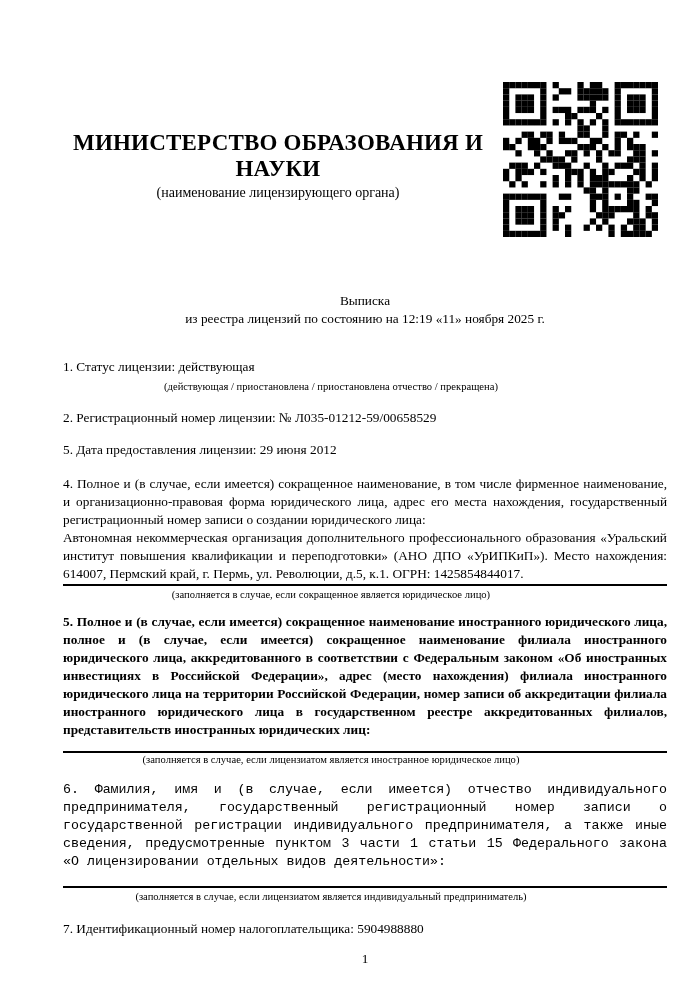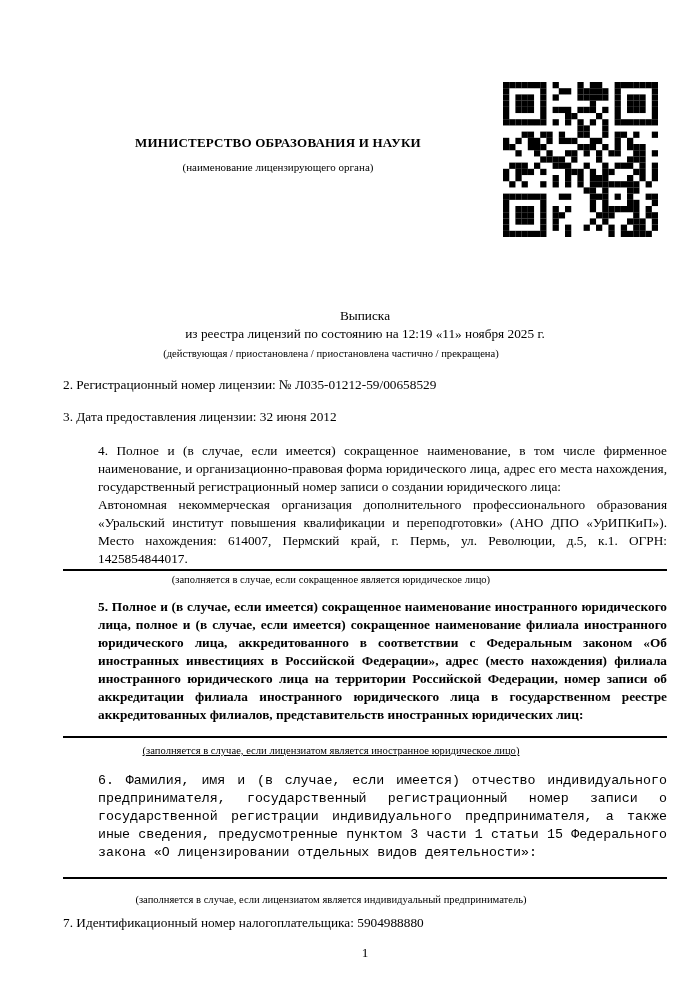--- a/index.html
+++ b/index.html
@@ -15,68 +15,68 @@
   
   .header-text {
     position: absolute;
     left: 63px;
     top: 130px;
     width: 430px;
     text-align: center;
   }
   .org-name {
     font-weight: bold;
-    font-size: 13px;
+    font-size: 23px;
     line-height: 26px;
     letter-spacing: 0.2px;
   }
   .org-caption {
-    font-size: 11px;
+    font-size: 14px;
     line-height: 14px;
     margin-top: 4px;
   }
   .qr {
     position: absolute;
     left: 503px;
     top: 82px;
     width: 155px;
     height: 155px;
   }
   
   .content {
     position: absolute;
     left: 63px;
-    top: 307px;
+    top: 292px;
     width: 604px;
     font-size: 13.3px;
     line-height: 18px;
   }
   .doc-title { text-align: center; }
-  .jp { text-align: justify; margin-left: 35px; }
+  .jp { text-align: justify; }
   .cap {
     font-size: 10.6px;
     line-height: 13px;
     text-align: center;
     padding-right: 68px; 
   }
   .rule { border-top: 2px solid #000000; height: 0; }
   .mt-item1 { margin-top: 30px; }
   .mt-cap1  { margin-top: 4px; }
   .mt-item2 { margin-top: 16px; }
   .mt-item3 { margin-top: 14px; }
   .mt-item4 { margin-top: 16px; }
   .mt-rule4 { margin-top: 1px; }
   .mt-cap4  { margin-top: 2px; }
   .mt-item5 { margin-top: 12px; font-weight: bold; }
   .mt-rule5 { margin-top: 12px; }
-  .mt-cap5  { margin-top: 6px; text-decoration: underline; }
+  .mt-cap5  { margin-top: 0; }
   .mt-item6 { margin-top: 15px; font-family: Liberation Mono, monospace; }
   .mt-rule6 { margin-top: 15px; }
-  .mt-cap6  { margin-top: 14px; }
-  .mt-item7 { margin-top: 8px; }
+  .mt-cap6  { margin-top: 2px; }
+  .mt-item7 { margin-top: 17px; }
   .page-number {
     margin-top: 12px;
     text-align: center;
   }
 </style>
 </head>
 <body>
 
 <div class="page">
 
@@ -400,25 +400,26 @@
       </g>
     </svg>
 
   <div class="content">
 
     <div class="doc-title">
       <div>Выписка</div>
       <div>из реестра лицензий по состоянию на 12:19 «11» ноября 2025 г.</div>
     </div>
 
-    <div class="cap mt-cap1">(действующая / приостановлена / приостановлена частично / прекращена)</div>
+    <div class="mt-item1">1. Статус лицензии: действующая</div>
+    <div class="cap mt-cap1">(действующая / приостановлена / приостановлена отчество / прекращена)</div>
 
     <div class="mt-item2">2. Регистрационный номер лицензии: № Л035-01212-59/00658529</div>
 
-    <div class="mt-item3">3. Дата предоставления лицензии: 32 июня 2012</div>
+    <div class="mt-item3">5. Дата предоставления лицензии: 29 июня 2012</div>
 
     <div class="jp mt-item4">4. Полное и (в случае, если имеется) сокращенное наименование, в том числе фирменное наименование, и организационно-правовая форма юридического лица, адрес его места нахождения, государственный регистрационный номер записи о создании юридического лица:</div>
     <div class="jp">Автономная некоммерческая организация дополнительного профессионального образования «Уральский институт повышения квалификации и переподготовки» (АНО ДПО «УрИПКиП»). Место нахождения: 614007, Пермский край, г. Пермь, ул. Революции, д.5, к.1. ОГРН: 1425854844017.</div>
     <div class="rule mt-rule4"></div>
     <div class="cap mt-cap4">(заполняется в случае, если сокращенное является юридическое лицо)</div>
 
     <div class="jp mt-item5">5. Полное и (в случае, если имеется) сокращенное наименование иностранного юридического лица, полное и (в случае, если имеется) сокращенное наименование филиала иностранного юридического лица, аккредитованного в соответствии с Федеральным законом «Об иностранных инвестициях в Российской Федерации», адрес (место нахождения) филиала иностранного юридического лица на территории Российской Федерации, номер записи об аккредитации филиала иностранного юридического лица в государственном реестре аккредитованных филиалов, представительств иностранных юридических лиц:</div>
     <div class="rule mt-rule5"></div>
     <div class="cap mt-cap5">(заполняется в случае, если лицензиатом является иностранное юридическое лицо)</div>
 

